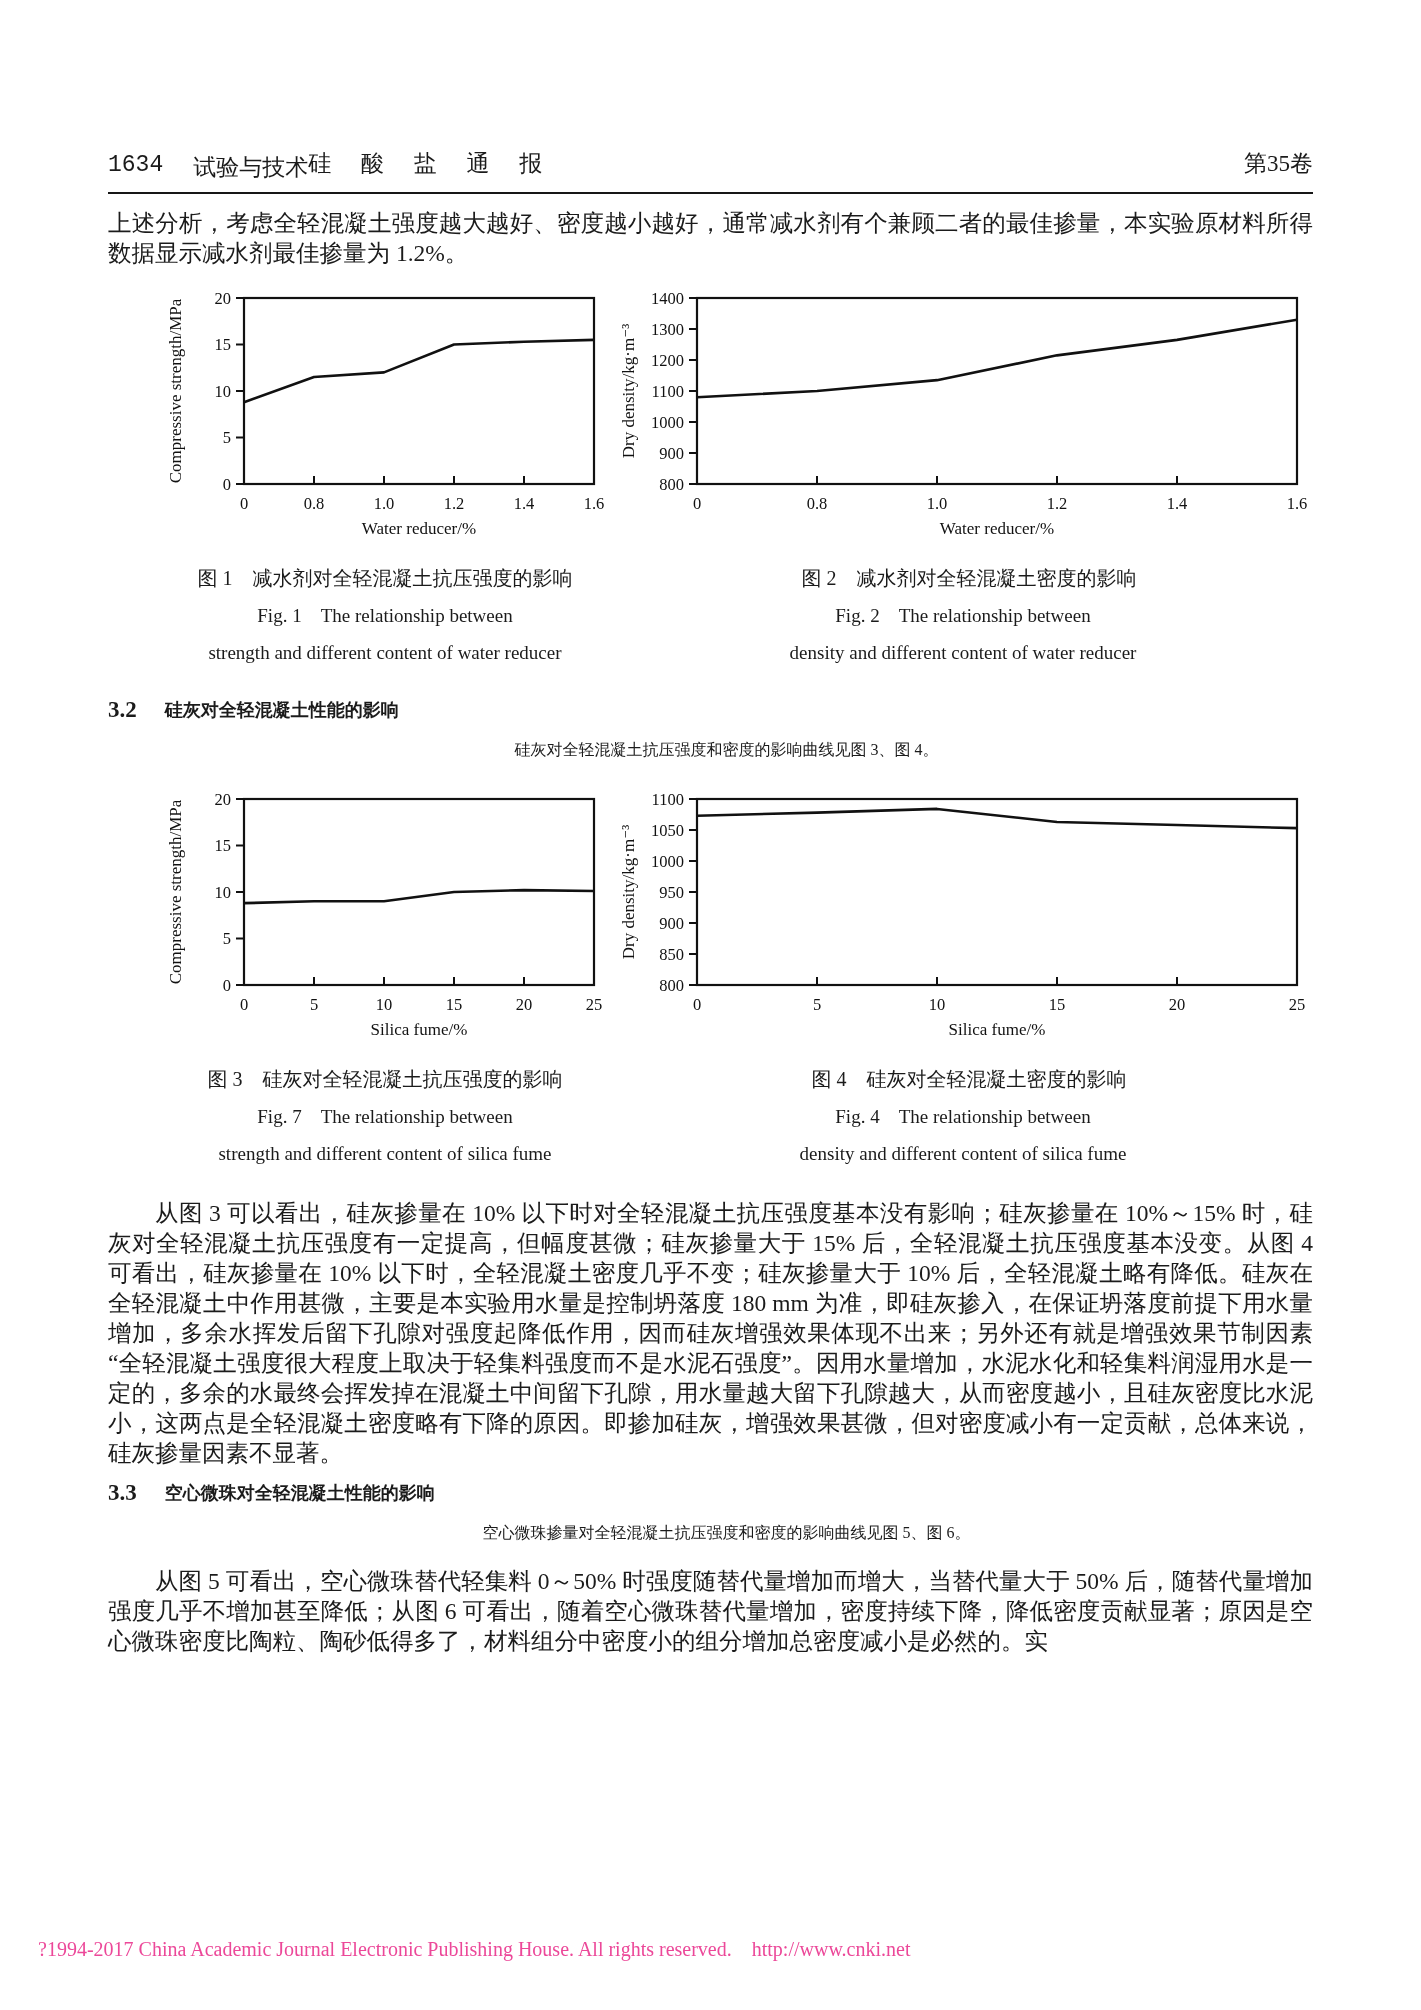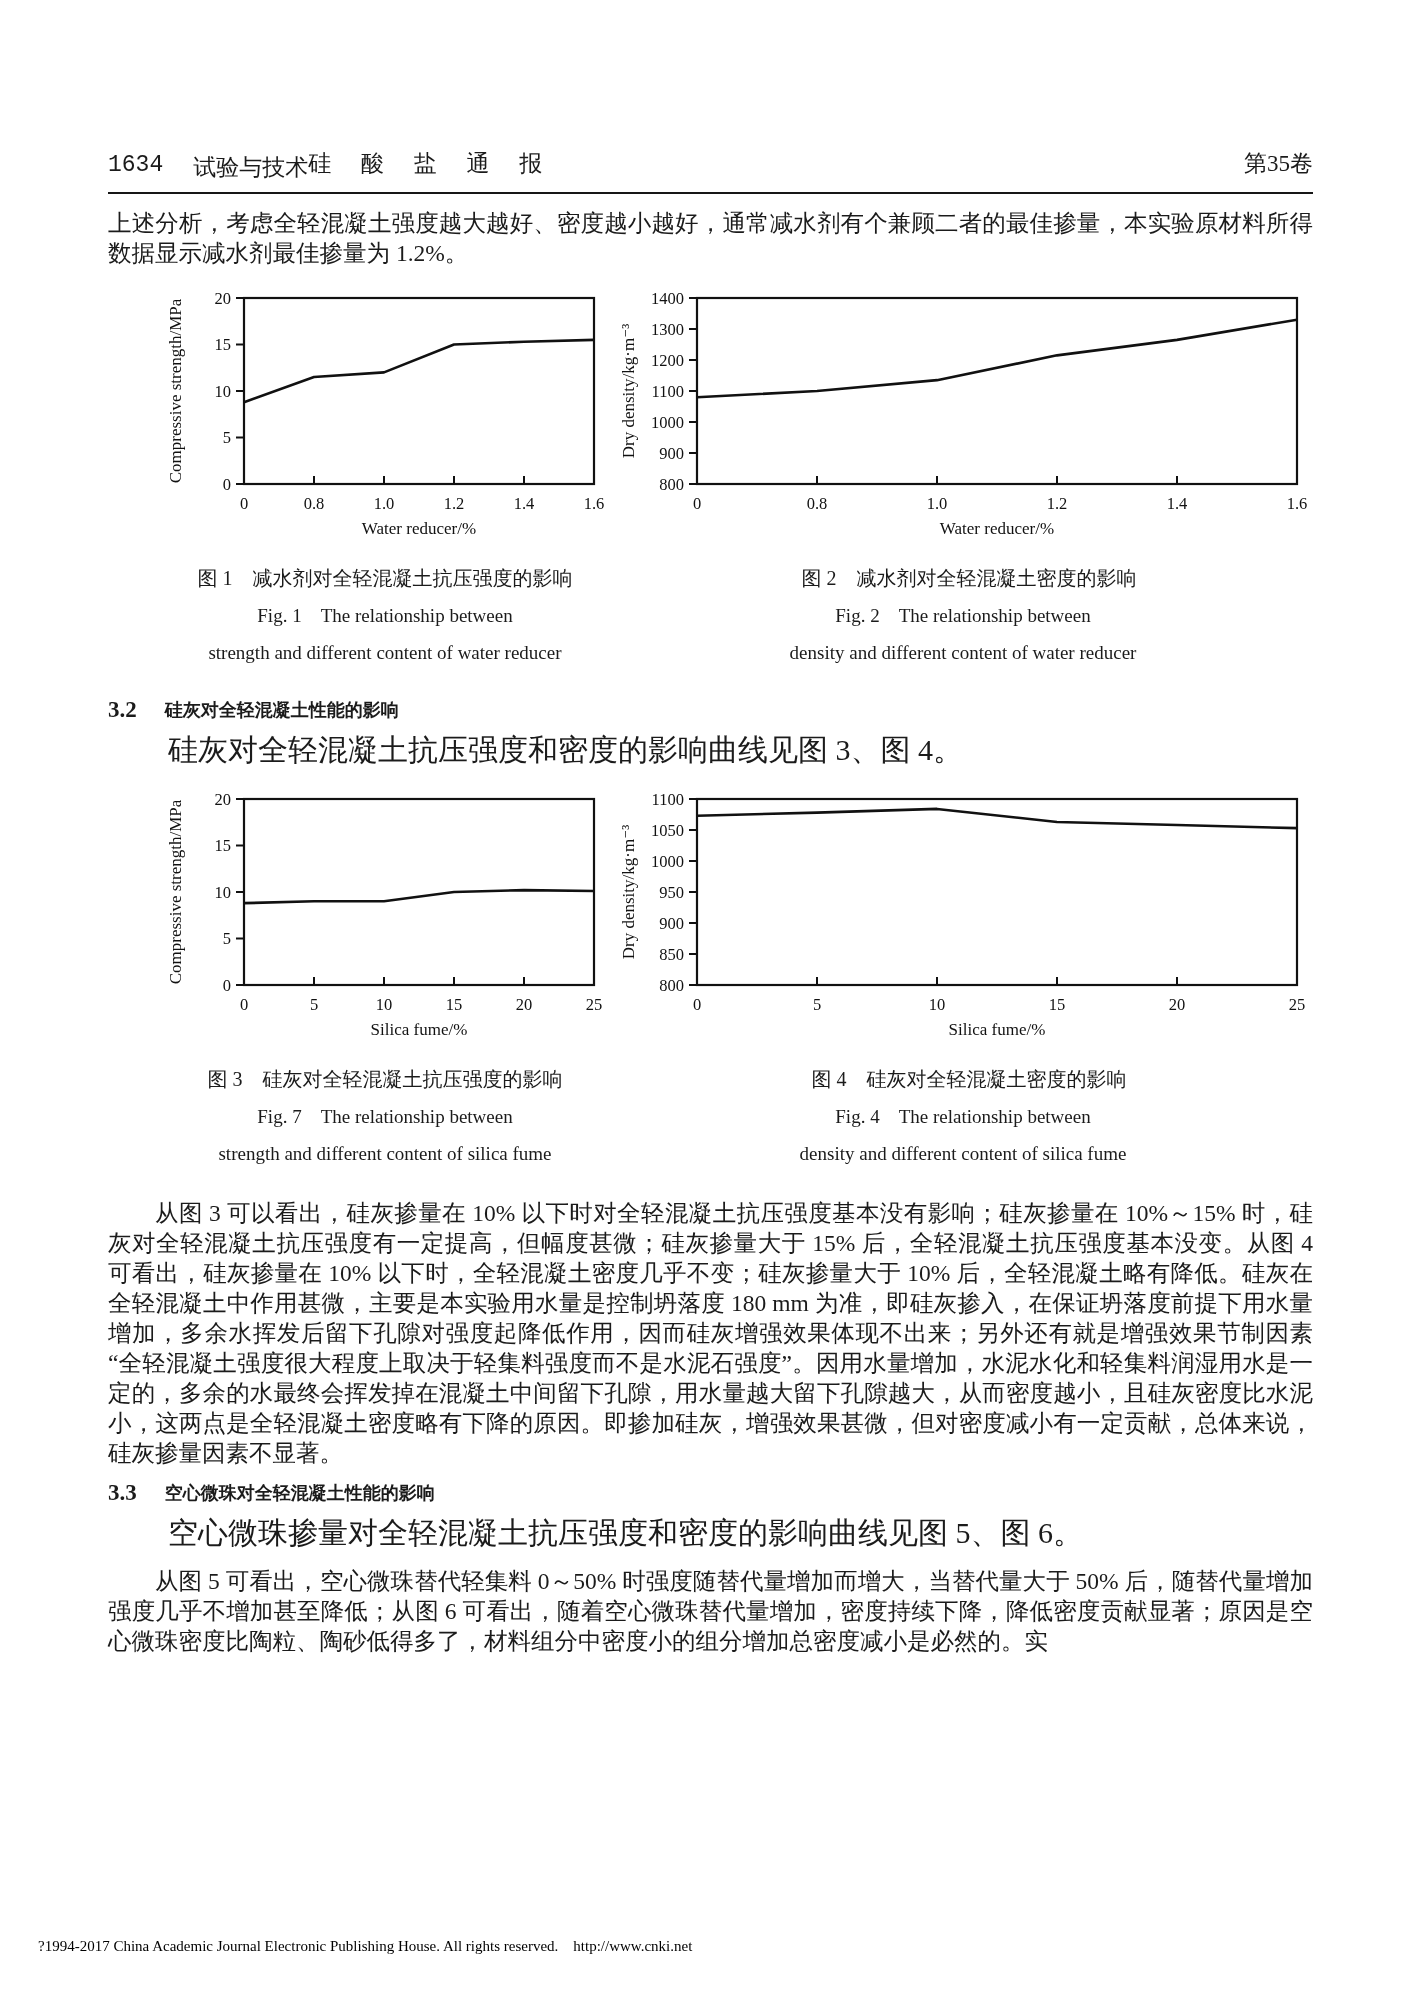--- a/index.html
+++ b/index.html
@@ -27,36 +27,36 @@
   }
   .para.indent{text-indent:2em;}
   .sec{
     font-size:23px;font-weight:bold;
     margin:20px 0 0 0;line-height:38px;
     display:flex;align-items:center;
   }
   .sec .num{font-family:"Liberation Serif","DejaVu Serif",serif;}
   .sec .title{font-family:"Liberation Sans","DejaVu Sans",sans-serif;font-size:18px;margin-left:28px;font-weight:bold;}
   .lead{
-    font-size:30px;line-height:38px;margin:2px 0 0 0;text-indent:2em;
+    font-size:16px;line-height:38px;margin:2px 0 0 0;text-indent:2em;text-align:center;
   }
   
   .figrow{
     display:flex;justify-content:space-between;
     padding-left:52px;margin-top:16px;
   }
   .figblock{display:flex;flex-direction:column;align-items:center;}
   .chart{display:block;}
   .caption{text-align:center;margin-top:10px;}
   .caption .zh{font-size:20px;line-height:37px;display:block;text-align:right;}
   .caption .en{font-size:19px;line-height:37px;display:block;}
   
   .scanfooter{
     position:absolute;left:38px;top:1938px;
-    color:#000000;font-size:15px;white-space:pre;
+    color:#ec4899;font-size:20px;white-space:pre;
   }
 </style>
 </head>
 <body>
 
 <div class="content">
 
   <div class="pagehead">
     <span class="hleft">
       <span>1634</span>

